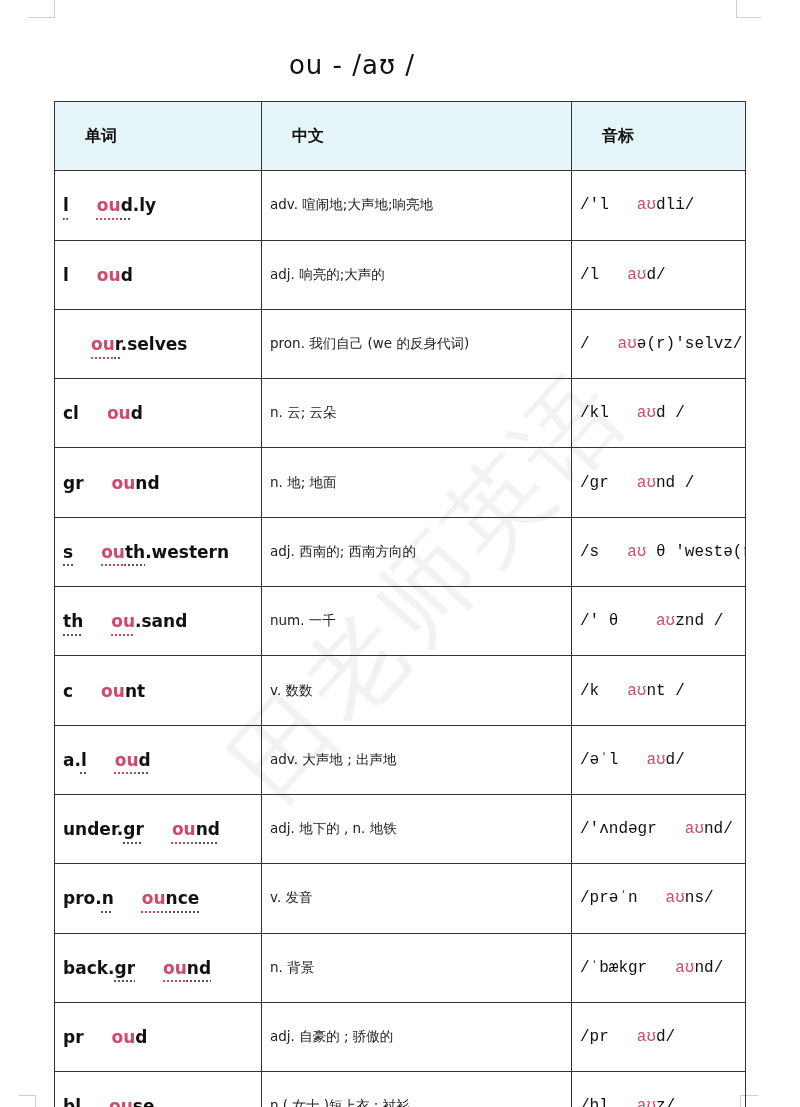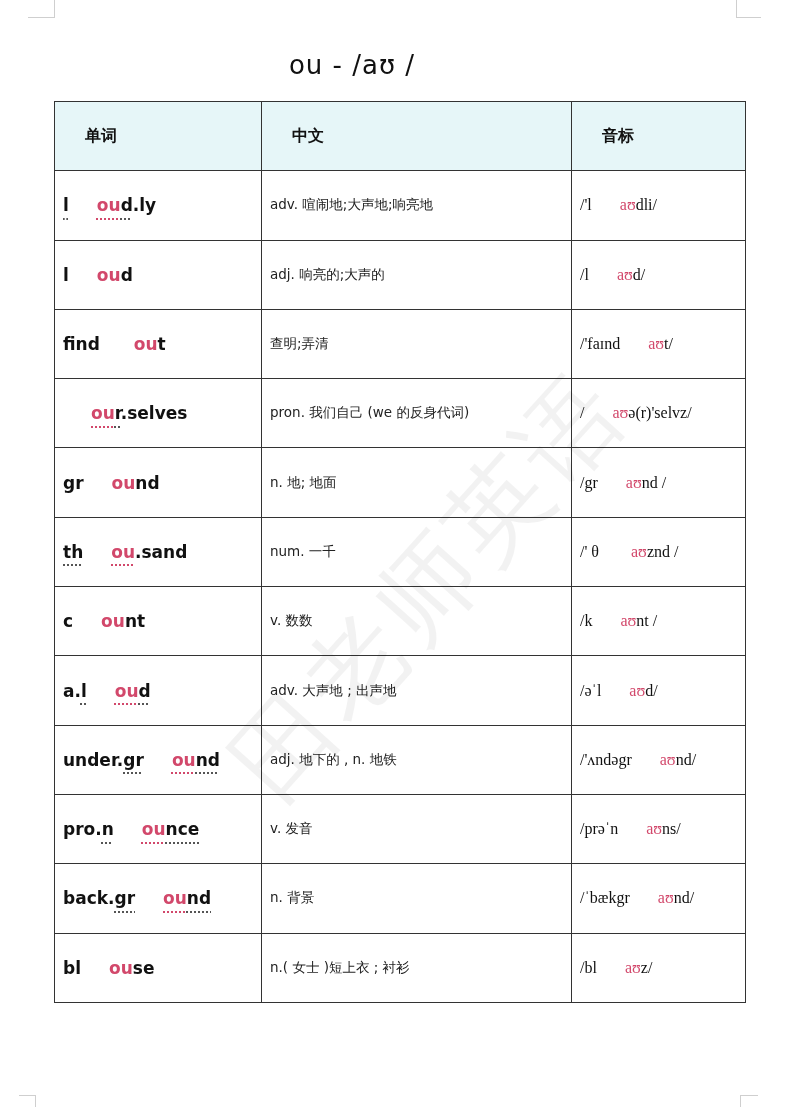--- a/index.html
+++ b/index.html
@@ -30,21 +30,21 @@
   table.vocab td, table.vocab th {
     border: 1px solid var(--border); height: 52.3px; padding: 8px; vertical-align: middle;
     white-space: nowrap; overflow: hidden;
   }
   table.vocab th {
     background: var(--header-bg); text-align: left; font-weight: bold; font-size: 16px;
     padding-left: 30px;
   }
   td.word { padding-left: 32px; font-size: 17px; font-weight: bold; }
   td.meaning { padding-left: 25px; font-size: 13.5px; color: #222; margin-top: 26px; }
-  td.phon { padding-left: 23px; font-family: Liberation Serif, serif; font-size: 16px; color: #111; }
+  td.phon { padding-left: 23px; font-family: Liberation Mono, monospace; font-size: 16px; color: #111; }
   .hl { color: var(--hl); margin-left: 28px; }
   .ul {
     text-decoration-line: underline; text-decoration-style: dotted;
     text-decoration-color: #555; text-underline-offset: 7px; text-decoration-thickness: 1.5px;
   }
   .hl.ul { text-decoration-color: var(--hl); }
   .watermark {
     position: absolute; left: 150px; top: 520px; width: 560px; text-align: center;
     font-size: 100px; letter-spacing: 6px; color: rgba(0,0,0,0.05);
     transform: rotate(-48deg); pointer-events: none; white-space: nowrap;
@@ -78,33 +78,38 @@
         <td class="word"><span class="ul">l</span><span class="hl ul">ou</span><span class="ul">d</span><span>.ly</span></td>
         <td class="meaning">adv. 喧闹地;大声地;响亮地</td>
         <td class="phon"><span>/'l</span><span class="hl">aʊ</span><span>dli/</span></td>
       </tr>
       <tr>
         <td class="word"><span>l</span><span class="hl">ou</span><span>d</span></td>
         <td class="meaning">adj. 响亮的;大声的</td>
         <td class="phon"><span>/l</span><span class="hl">aʊ</span><span>d/</span></td>
       </tr>
       <tr>
-        <td class="word"><span>find </span><span class="hl">ou</span><span>t</span></td>
-        <td class="meaning">查明;弄清</td>
-        <td class="phon"><span>/'faɪnd</span><span class="hl">aʊ</span><span>t/</span></td>
-      </tr>
-      <tr>
         <td class="word"><span class="hl ul">ou</span><span class="ul">r</span><span>.selves</span></td>
         <td class="meaning">pron. 我们自己 (we 的反身代词)</td>
         <td class="phon"><span>/</span><span class="hl">aʊ</span><span>ə(r)'selvz/</span></td>
       </tr>
       <tr>
+        <td class="word"><span>cl</span><span class="hl">ou</span><span>d</span></td>
+        <td class="meaning">n. 云; 云朵</td>
+        <td class="phon"><span>/kl</span><span class="hl">aʊ</span><span>d /</span></td>
+      </tr>
+      <tr>
         <td class="word"><span>gr</span><span class="hl">ou</span><span>nd</span></td>
         <td class="meaning">n. 地; 地面</td>
         <td class="phon"><span>/gr</span><span class="hl">aʊ</span><span>nd /</span></td>
+      </tr>
+      <tr>
+        <td class="word"><span class="ul">s</span><span class="hl ul">ou</span><span class="ul">th</span><span>.western</span></td>
+        <td class="meaning">adj.  西南的; 西南方向的</td>
+        <td class="phon"><span>/s</span><span class="hl">aʊ</span><span> θ 'westə(r)n/</span></td>
       </tr>
       <tr>
         <td class="word"><span class="ul">th</span><span class="hl ul">ou</span><span>.sand</span></td>
         <td class="meaning">num. 一千</td>
         <td class="phon"><span>/' θ </span><span class="hl">aʊ</span><span>znd /</span></td>
       </tr>
       <tr>
         <td class="word"><span>c</span><span class="hl">ou</span><span>nt</span></td>
         <td class="meaning">v. 数数</td>
         <td class="phon"><span>/k</span><span class="hl">aʊ</span><span>nt /</span></td>
@@ -123,20 +128,25 @@
         <td class="word"><span>pro.</span><span class="ul">n</span><span class="hl ul">ou</span><span class="ul">nce</span></td>
         <td class="meaning">v. 发音</td>
         <td class="phon"><span>/prəˈn</span><span class="hl">aʊ</span><span>ns/</span></td>
       </tr>
       <tr>
         <td class="word"><span>back.</span><span class="ul">gr</span><span class="hl ul">ou</span><span class="ul">nd</span></td>
         <td class="meaning">n. 背景</td>
         <td class="phon"><span>/ˈbækgr</span><span class="hl">aʊ</span><span>nd/</span></td>
       </tr>
       <tr>
+        <td class="word"><span>pr</span><span class="hl">ou</span><span>d</span></td>
+        <td class="meaning">adj. 自豪的 ; 骄傲的</td>
+        <td class="phon"><span>/pr</span><span class="hl">aʊ</span><span>d/</span></td>
+      </tr>
+      <tr>
         <td class="word"><span>bl</span><span class="hl">ou</span><span>se</span></td>
         <td class="meaning">n.( 女士 )短上衣 ; 衬衫</td>
         <td class="phon"><span>/bl</span><span class="hl">aʊ</span><span>z/</span></td>
       </tr>
     </tbody>
 </table>
 
 <div class="watermark">田老师英语</div>
 
 </body></html>

